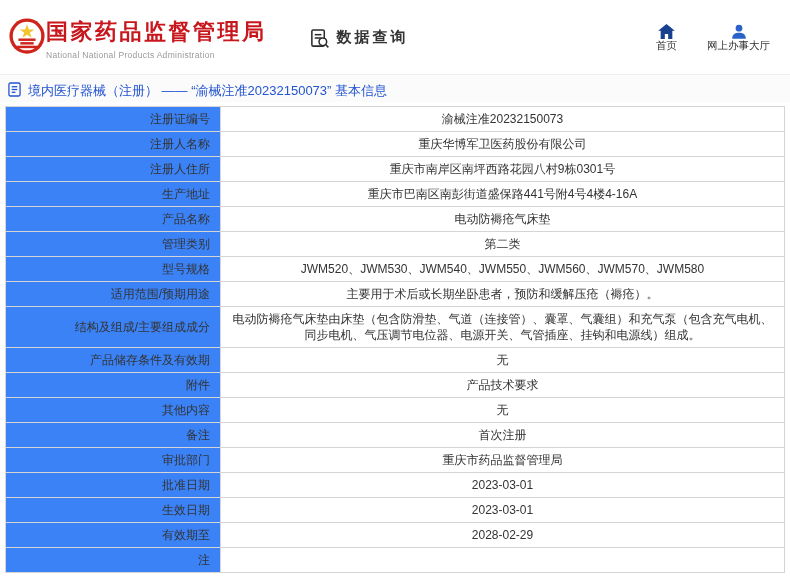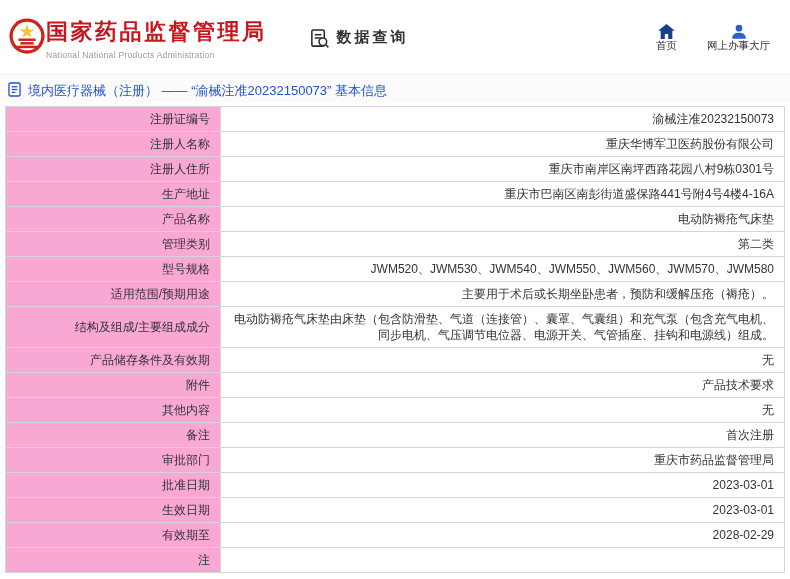--- a/index.html
+++ b/index.html
@@ -21,22 +21,22 @@
   
   .breadcrumb { display:flex; gap:7px; padding:7px 8px;
                 background:#fbfbfb; border-top:1px solid #f0f0f0; height:28px; }
   .breadcrumb-text { color:#2253d2; font-size:13px; white-space:nowrap; }
 
   
   .table-wrap { margin:4px 5px 0 5px; }
   table.info { width:780px; border-collapse:collapse; table-layout:fixed; }
   table.info td { border:1px solid #d5d5d5; font-size:12px; padding:4px 10px;
                   line-height:16px; vertical-align:middle; word-break:break-all; }
-  td.lbl { width:215px; text-align:right; color:#333; background:#f9a8d4; }
-  td.val { text-align:right; padding-left:12px; }
+  td.lbl { width:215px; text-align:right; color:#333; background:#3b82f6; }
+  td.val { text-align:center; padding-left:12px; }
   .note-label { display:inline-flex; align-items:center; gap:4px; }
   svg { display:block; }
 </style>
 </head>
 <body>
 
 <div class="header">
   <div class="logo-wrap">
     <svg viewBox="0 0 40 46" width="38" height="46">
       <circle cx="20" cy="21" r="18.5" fill="#cf241b"></circle>

